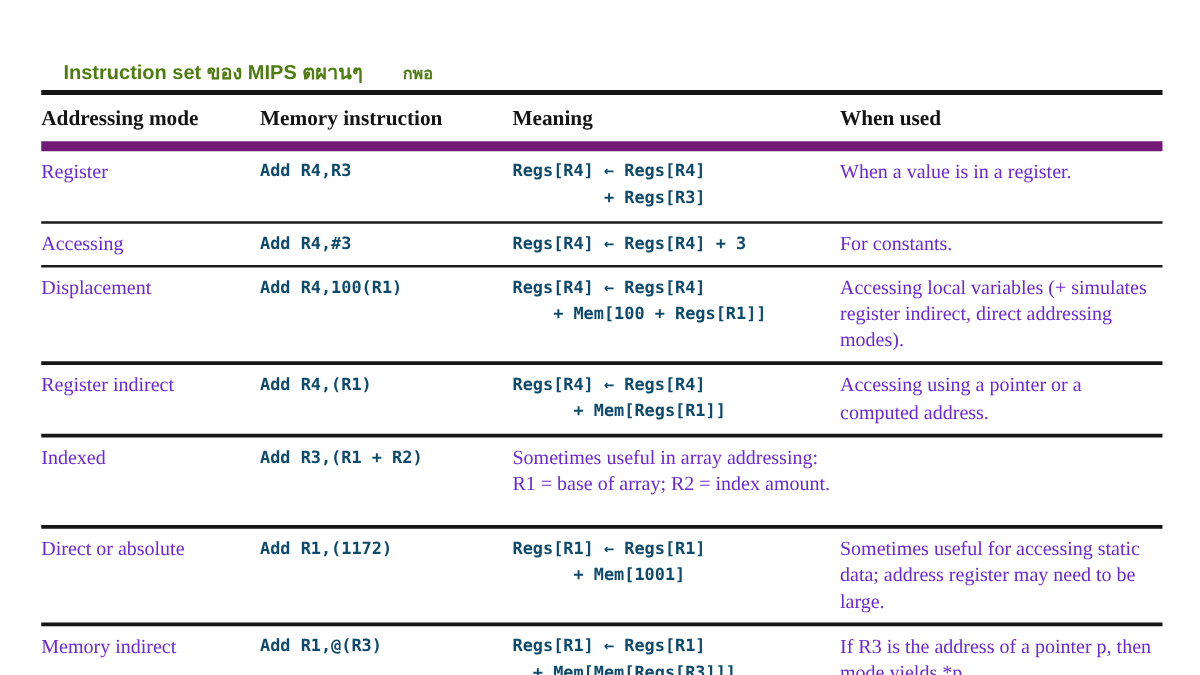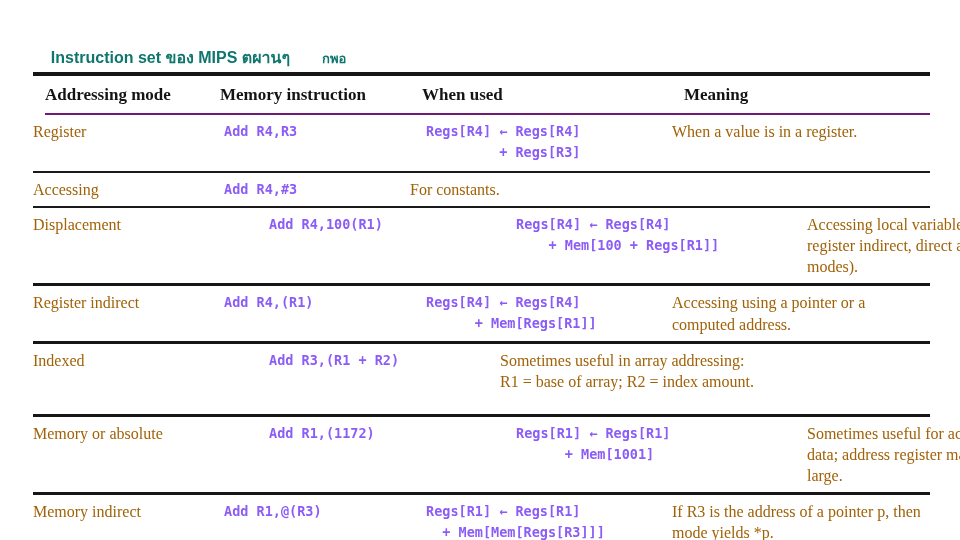--- a/index.html
+++ b/index.html
@@ -13,98 +13,98 @@
     position: relative;
     width: 960px; height: 540px;
     background: #ffffff;
   }
   .title {
     position: absolute;
     left: 33px; top: 27px;
     font-family: "Liberation Sans", sans-serif;
     font-weight: bold;
     font-size: 16px;
-    color: #0f766e;
+    color: #4d7c0f;
     white-space: pre;
   }
   .title .note {
     margin-left: 32px;
     font-size: 13px;
   }
   .figtable {
     position: absolute;
     left: 33px; top: 72px;
     width: 897px;
     border-top: 4px solid #161616;
   }
   .trow {
     display: grid;
     grid-template-columns: 175px 202px 262px 258px;
     align-items: start;
   }
-  .trow.header { border-bottom: 2px solid #701a75; margin-left: 12px; }
+  .trow.header { border-bottom: 8px solid #701a75; }
   .sep2 { border-top: 2px solid #1a1a1a; }
   .sep3 { border-top: 3px solid #161616; }
   .hcell {
     font-family: "Liberation Serif", serif;
     font-weight: bold;
     font-size: 17px;
     color: #141414;
     padding: 9px 4px 8px 0;
   }
   .cell { padding: 6px 6px 6px 0; }
   .mode, .when {
     font-family: "Liberation Serif", serif;
     font-size: 16px;
-    color: #a16207;
+    color: #6d28d9;
     line-height: 1.32;
   }
   .mono {
     font-family: "DejaVu Sans Mono", "Liberation Mono", monospace;
     font-weight: bold;
     font-size: 13.5px;
-    color: #8b5cf6;
+    color: #0c4a6e;
     line-height: 1.55;
-    margin-left: 16px;
   }
   .meaning { white-space: pre; }
   .rh56 { min-height: 56px; }
   .rh29 { min-height: 29px; }
-  .rh70 { min-height: 70px; gap: 45px; }
+  .rh70 { min-height: 70px; }
   .rh50 { min-height: 50px; }
 </style>
 </head>
 <body>
 
 <div class="slide">
 
   <div class="title">
     <span>Instruction set ของ MIPS ตผานๆ</span><span class="note">กพอ</span>
   </div>
 
   <div class="figtable">
 
     <div class="trow header">
       <div class="hcell">Addressing mode</div>
       <div class="hcell">Memory instruction</div>
+      <div class="hcell">Meaning</div>
       <div class="hcell">When used</div>
-      <div class="hcell">Meaning</div>
     </div>
 
     <div class="trow rh56">
       <div class="cell mode">Register</div>
       <div class="cell mono">Add R4,R3</div>
       <div class="cell mono meaning">Regs[R4] ← Regs[R4]
          + Regs[R3]</div>
       <div class="cell when">When a value is in a register.</div>
     </div>
 
     <div class="trow rh29 sep2">
       <div class="cell mode">Accessing</div>
       <div class="cell mono">Add R4,#3</div>
+      <div class="cell mono meaning">Regs[R4] ← Regs[R4] + 3</div>
       <div class="cell when">For constants.</div>
     </div>
 
     <div class="trow rh70 sep2">
       <div class="cell mode">Displacement</div>
       <div class="cell mono">Add R4,100(R1)</div>
       <div class="cell mono meaning">Regs[R4] ← Regs[R4]
     + Mem[100 + Regs[R1]]</div>
       <div class="cell when">Accessing local variables (+ simulates register indirect, direct addressing modes).</div>
     </div>
@@ -117,21 +117,21 @@
       <div class="cell when">Accessing using a pointer or a computed address.</div>
     </div>
 
     <div class="trow rh70 sep3">
       <div class="cell mode">Indexed</div>
       <div class="cell mono">Add R3,(R1 + R2)</div>
       <div class="cell when">Sometimes useful in array addressing: R1 = base of array; R2 = index amount.</div>
     </div>
 
     <div class="trow rh70 sep3">
-      <div class="cell mode">Memory or absolute</div>
+      <div class="cell mode">Direct or absolute</div>
       <div class="cell mono">Add R1,(1172)</div>
       <div class="cell mono meaning">Regs[R1] ← Regs[R1]
       + Mem[1001]</div>
       <div class="cell when">Sometimes useful for accessing static data; address register may need to be large.</div>
     </div>
 
     <div class="trow rh50 sep3">
       <div class="cell mode">Memory indirect</div>
       <div class="cell mono">Add R1,@(R3)</div>
       <div class="cell mono meaning">Regs[R1] ← Regs[R1]

